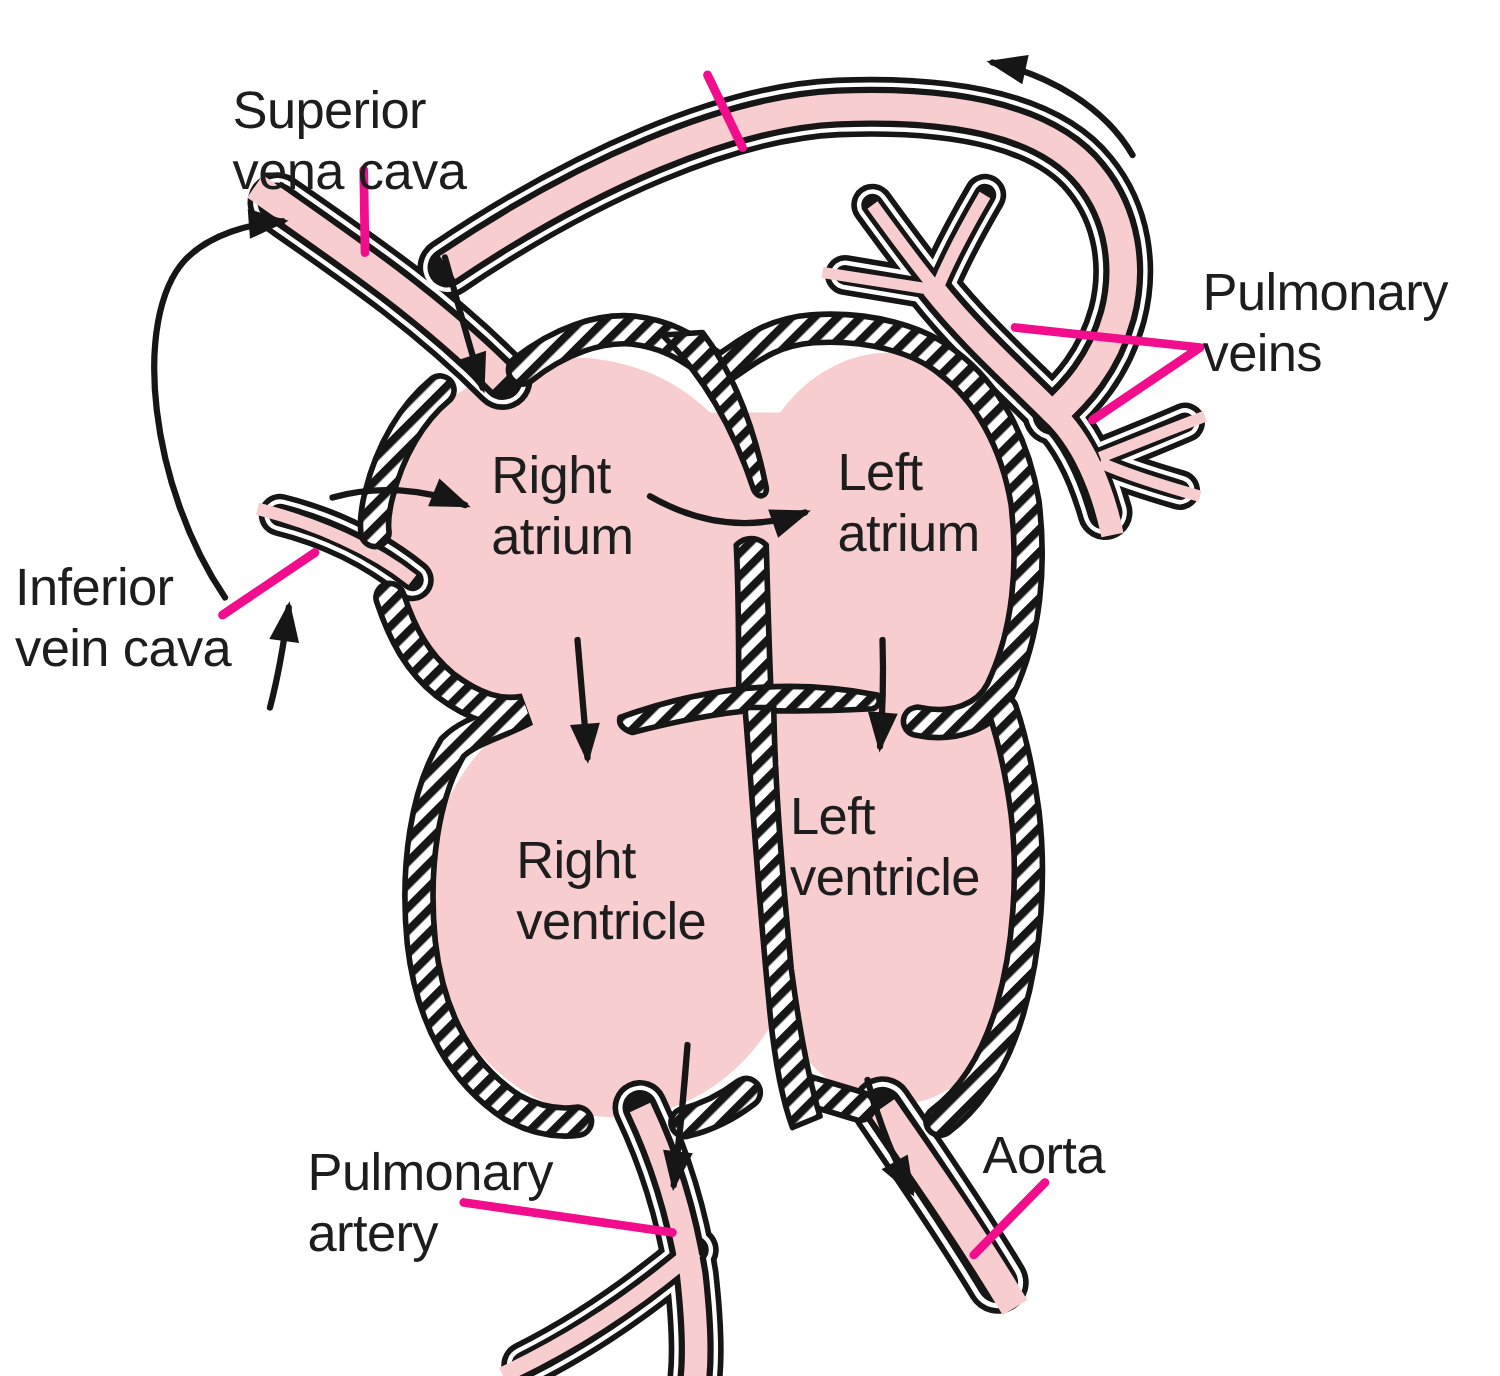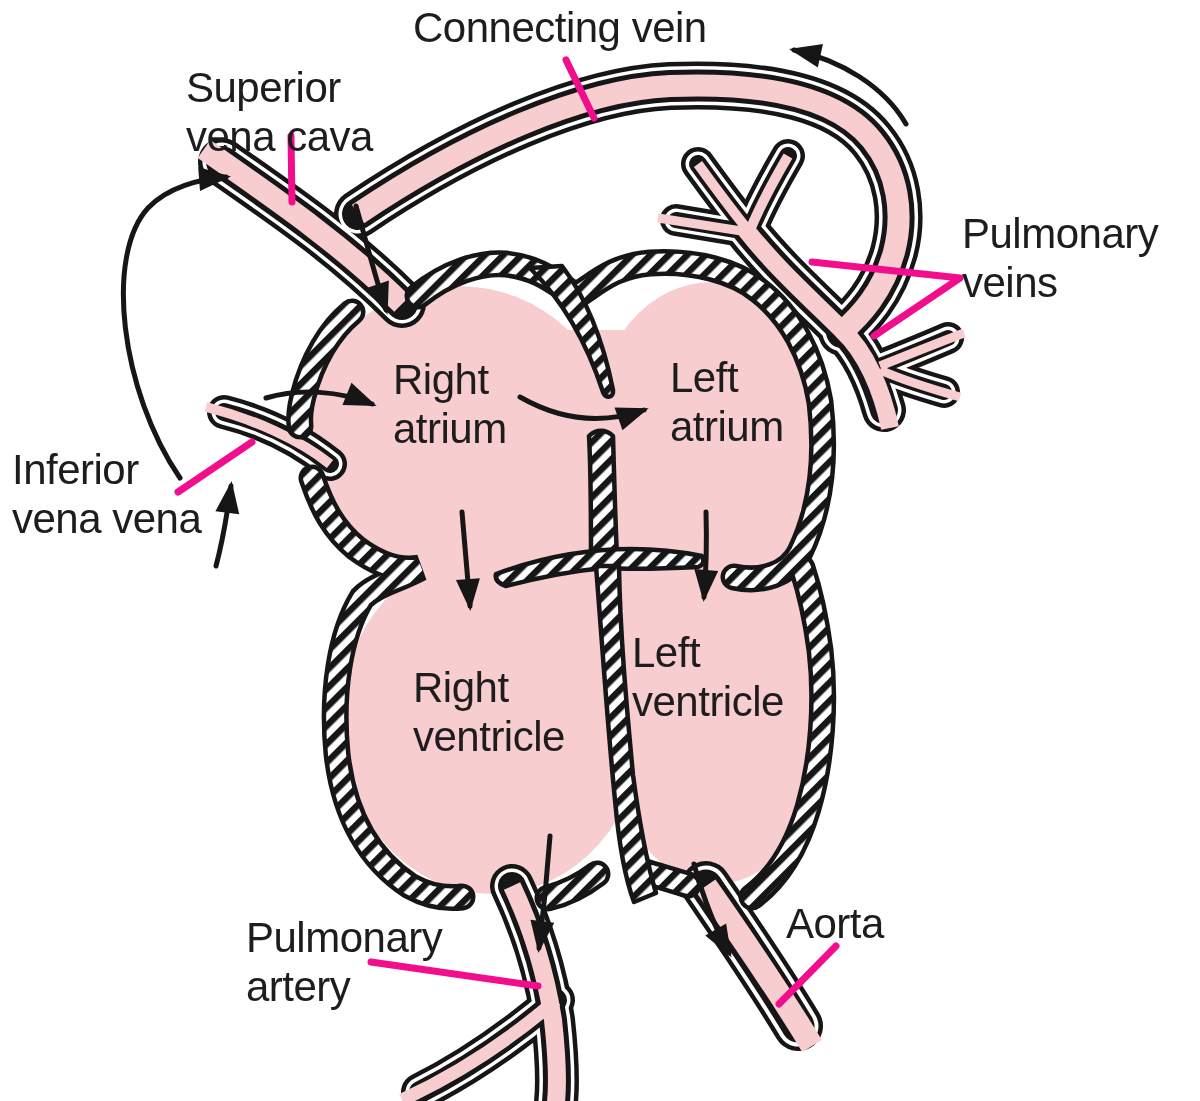--- a/index.html
+++ b/index.html
@@ -167,31 +167,30 @@
     <g>
       <path class="leader" d="M566,60 L594,118"></path>
       <path class="leader" d="M291,136 L292,202"></path>
       <path class="leader" d="M812,262 L960,278 L874,336"></path>
       <path class="leader" d="M178,492 L252,442"></path>
       <path class="leader" d="M371,962 L538,986"></path>
       <path class="leader" d="M836,946 L779,1004"></path>
     </g>
   </svg>
 
-  <div class="lbl" style="left:413px;top:4px;">Connecting vein</div>
   <div class="lbl" style="left:186px;top:64px;">Superior
 vena cava</div>
   <div class="lbl" style="left:962px;top:210px;">Pulmonary
 veins</div>
   <div class="lbl" style="left:393px;top:356px;">Right
 atrium</div>
   <div class="lbl" style="left:670px;top:354px;">Left
 atrium</div>
   <div class="lbl" style="left:12px;top:446px;">Inferior
-vena vena</div>
+vein cava</div>
   <div class="lbl" style="left:413px;top:664px;">Right
 ventricle</div>
   <div class="lbl" style="left:632px;top:629px;">Left
 ventricle</div>
   <div class="lbl" style="left:246px;top:914px;">Pulmonary
 artery</div>
   <div class="lbl" style="left:786px;top:900px;">Aorta</div>
 </div>
 
 </body></html>

